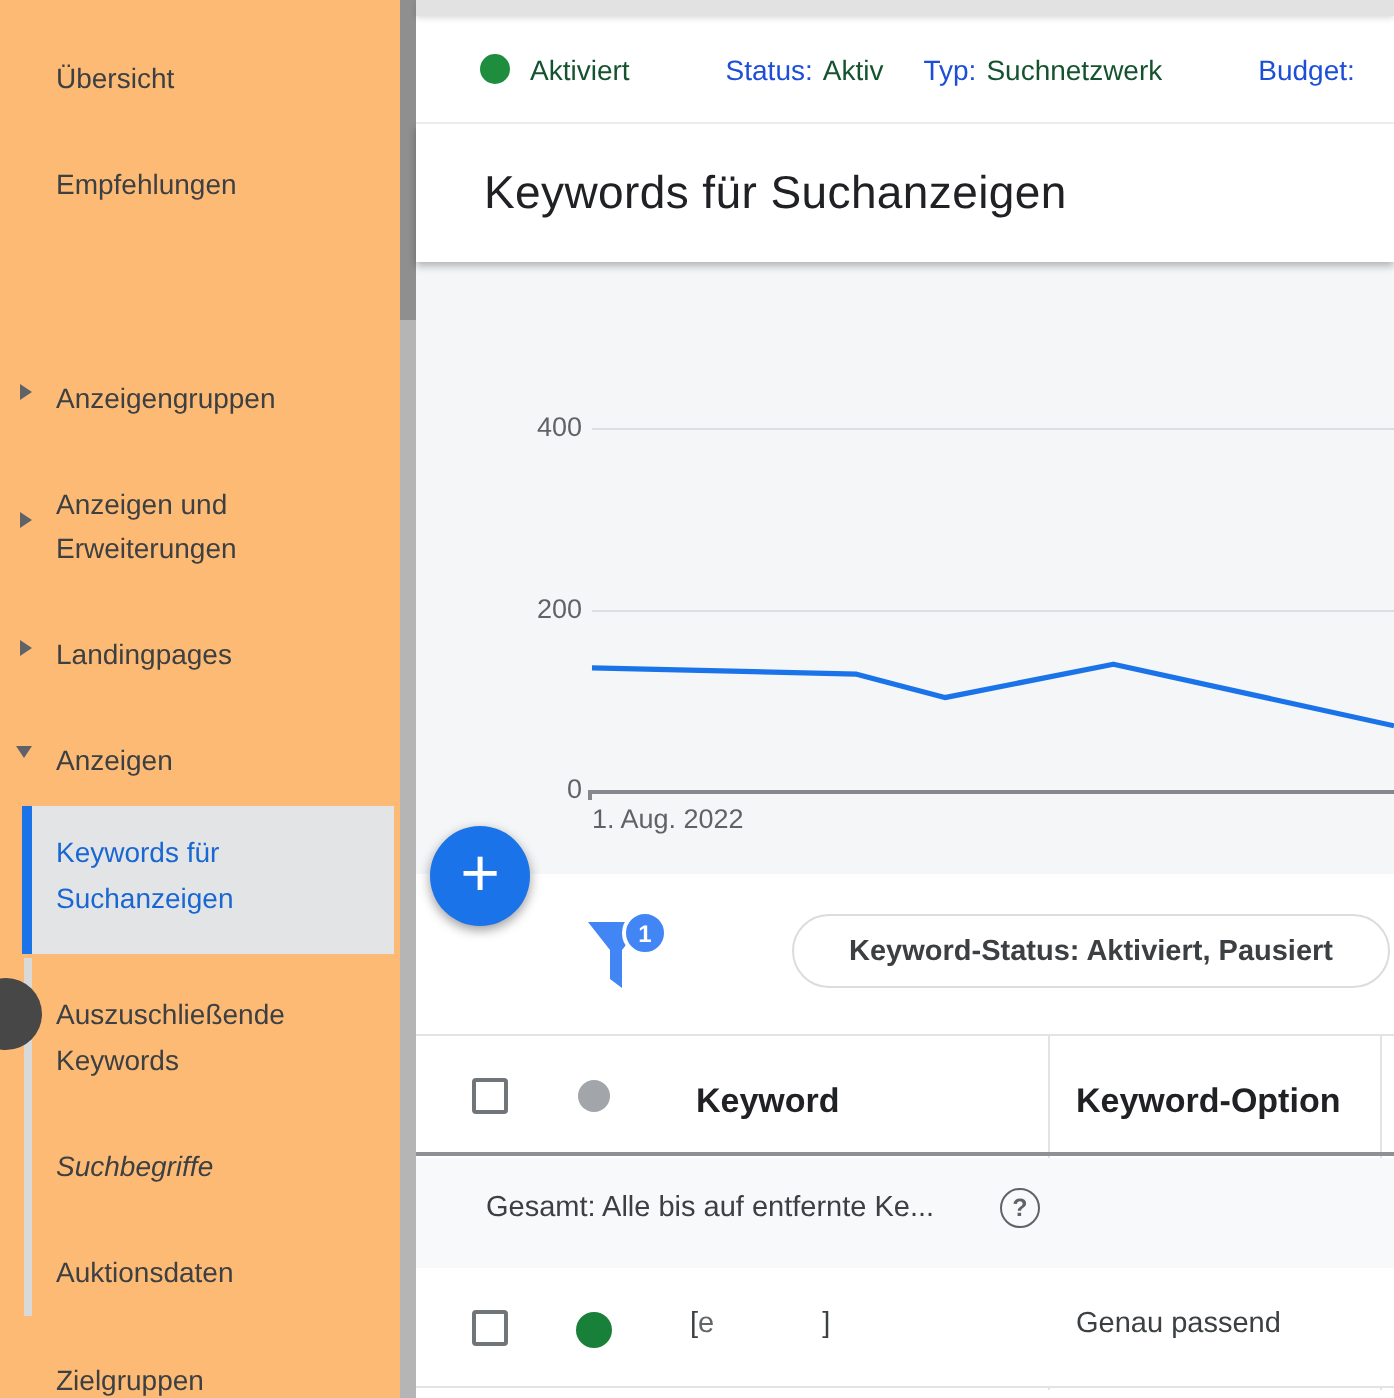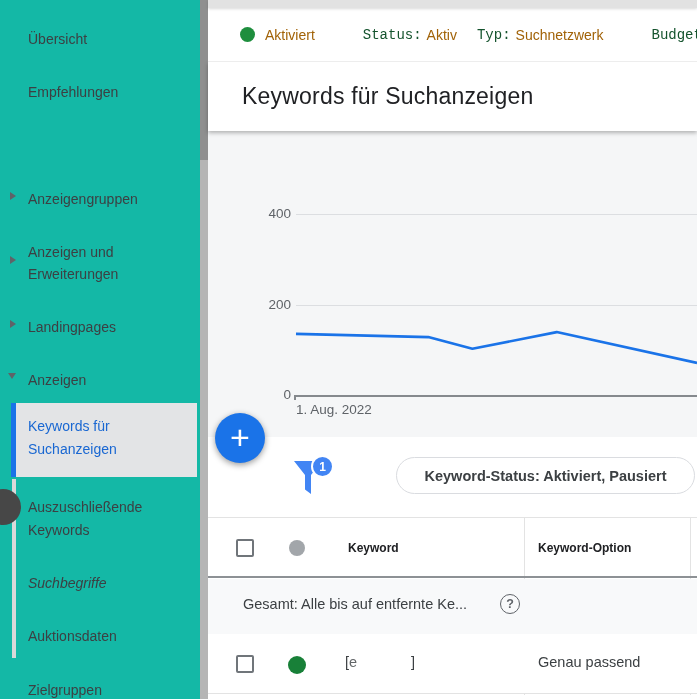--- a/index.html
+++ b/index.html
@@ -5,21 +5,21 @@
   * { margin:0; padding:0; box-sizing:border-box; }
   html,body { width:697px; height:699px; overflow:hidden; }
   body {
     font-family:"Liberation Sans","DejaVu Sans",sans-serif;
     background:#ffffff; position:relative; color:#3c4043;
   }
 
   
   .sidebar {
     position:absolute; left:0; top:0; width:200px; height:699px;
-    background:#14b8a6; z-index:2;
+    background:#fdba74; z-index:2;
   }
   .nav-item {
     position:absolute; left:28px; width:144px; font-size:14px;
     color:#3c4043; line-height:22px; cursor:pointer;
   }
   .tri-right {
     position:absolute; width:0; height:0;
     border-left:6px solid #5f6368; border-top:4.5px solid transparent;
     border-bottom:4.5px solid transparent; cursor:pointer;
   }
@@ -51,22 +51,22 @@
   .main { position:absolute; left:208px; top:0; width:489px; height:699px; background:#fff; }
   .top-band { position:absolute; left:0; top:0; width:489px; height:8px; background:#e2e2e2; box-shadow:0 1px 3px rgba(0,0,0,.15); z-index:6; }
 
   .status-bar {
     position:absolute; left:0; top:8px; width:700px; height:54px; background:#fff;
     display:flex; align-items:center; padding-left:32px; font-size:14px;
     border-bottom:1px solid #ededed; z-index:5; white-space:nowrap;
   }
   .dot { border-radius:50%; display:inline-block; }
   .dot-green-sm { width:15px; height:15px; background:#1e8e3e; }
-  .sb-val { color:#a16207; }
-  .sb-lbl { color:#14532d;font-family:Liberation Mono, monospace; }
+  .sb-val { color:#14532d; }
+  .sb-lbl { color:#1d4ed8; }
 
   .title-bar {
     position:absolute; left:0; top:62px; width:489px; height:69px; background:#fff;
     display:flex; align-items:center; padding-left:34px; z-index:4;
     box-shadow:0 2px 4px rgba(0,0,0,.28);
   }
   .page-title { font-size:23px; color:#202124; font-weight:400; letter-spacing:.2px; }
 
   
   .chart-section { position:absolute; left:0; top:131px; width:489px; height:306px; background:#f5f6f7; z-index:1; }
@@ -102,21 +102,21 @@
   
   .table { position:absolute; left:0; top:517px; width:489px; height:182px; border-top:1px solid #e3e3e3; background:#fff; }
   .col-sep { position:absolute; top:0; bottom:0; width:1px; background:#e3e3e3; }
   .thead { position:absolute; left:0; top:0; width:489px; height:60px; border-bottom:2px solid #8d9195; }
   .checkbox {
     position:absolute; width:18px; height:18px; border:2px solid #70757a; border-radius:2px;
     background:#fff; cursor:pointer;
   }
   .dot-gray { width:16px; height:16px; background:#a2a6aa; }
   .dot-green { width:18px; height:18px; background:#188038; }
-  .th-label { position:absolute; font-size:12px; font-weight:bold; color:#202124; cursor:pointer; }
+  .th-label { position:absolute; font-size:17px; font-weight:bold; color:#202124; cursor:pointer; }
 
   .summary-row { position:absolute; left:0; top:61px; width:489px; height:69px; background:#f8f9fa; border-bottom:1px solid #e3e3e3; }
   .summary-text { position:absolute; left:35px; top:17px; font-size:14.5px; color:#3c4043; }
   .help-icon {
     position:absolute; left:292px; top:15px; width:20px; height:20px; border-radius:50%;
     border:1.5px solid #5f6368; color:#5f6368; font-size:12.5px; font-weight:bold;
     display:flex; align-items:center; justify-content:center; cursor:pointer;
   }
 
   .data-row { position:absolute; left:0; top:116px; width:489px; height:60px; border-bottom:1px solid #e3e3e3; background:#fff; }

